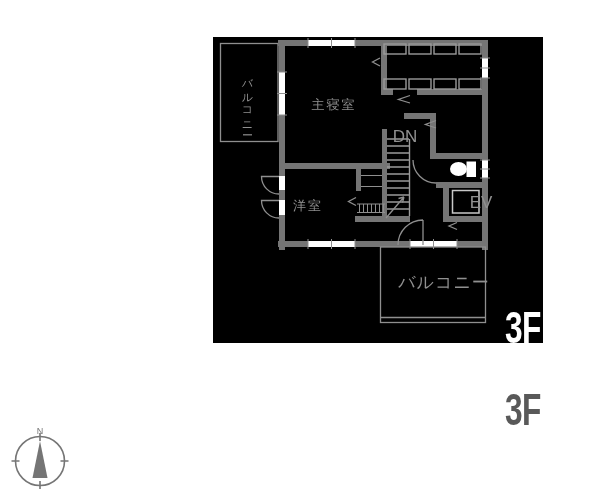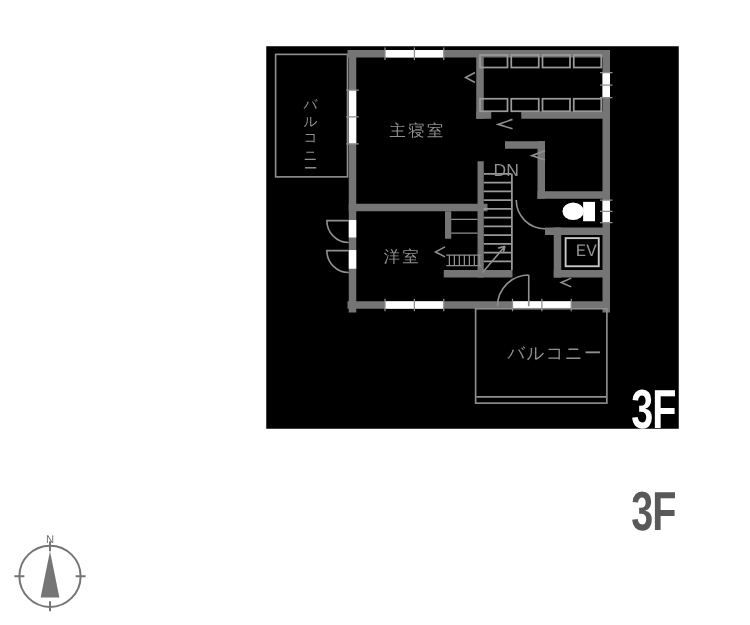--- a/index.html
+++ b/index.html
@@ -10,21 +10,21 @@
   .w  {fill:#757575;}                                   
   .ww {fill:#ffffff;}                                   
   .tl {stroke:#8f8f8f;stroke-width:1.3;fill:none;}      
   .tk {stroke:#8f8f8f;stroke-width:1;fill:none;}        
   .cl {stroke:#9a9a9a;stroke-width:1.4;fill:none;}      
   .ev {stroke:#c8c8c8;stroke-width:1.5;fill:none;}      
   .cp {stroke:#757575;stroke-width:1.6;fill:none;}      
   
   .lbl{position:absolute;transform:translate(-50%,-50%);color:#909090;
        font-size:13px;letter-spacing:2px;white-space:nowrap;z-index:5;line-height:1;}
-  .lbl.small{font-size:14px;letter-spacing:1px;padding-left:16px;}
+  .lbl.small{font-size:17px;letter-spacing:1px;padding-left:16px;}
   .lbl.vert{writing-mode:vertical-rl;letter-spacing:2px;font-size:11px;}
   .f3{position:absolute;font-weight:bold;font-size:44px;line-height:1;
       letter-spacing:-1px;transform:scaleX(0.72);transform-origin:left top;z-index:6;}
   .f3.on-plan{color:#ffffff;left:505px;top:306px;}
   .f3.caption{color:#595959;left:505px;top:388px;}
   .north{position:absolute;color:#757575;font-size:9px;transform:translate(-50%,-50%);z-index:5;}
 </style>
 </head>
 <body>
 
@@ -130,23 +130,23 @@
     </g>
 
     <g>
       <circle class="cp" cx="40" cy="461" r="24.5"></circle>
       <path class="cp" d="M40 433 V441 M40 481 V489 M11.5 461 H19.5 M60.5 461 H68.5"></path>
       <polygon points="40,441 32.5,478 47.5,478" fill="#757575"></polygon>
     </g>
   </svg>
 
   <div class="lbl" style="left:334px;top:104px;font-family:Liberation Serif, serif;">主寝室</div>
-  <div class="lbl" style="left:322px;top:205px;">洋室</div>
+  <div class="lbl" style="left:308px;top:205px;">洋室</div>
   <div class="lbl vert" style="left:247px;top:101px;">バルコニー</div>
   <div class="lbl small" style="left:436px;top:282px;">バルコニー</div>
   <div class="lbl small" style="left:397px;top:136px;letter-spacing:0;">DN</div>
-  <div class="lbl small" style="left:461px;top:202px;letter-spacing:0;font-family:Liberation Mono, monospace;">EV</div>
+  <div class="lbl small" style="left:473px;top:202px;letter-spacing:0;">EV</div>
 
   <div class="f3 on-plan">3F</div>
   <div class="f3 caption">3F</div>
 
   <div class="north" style="left:40px;top:431px;">N</div>
 </div>
 
 </body></html>

